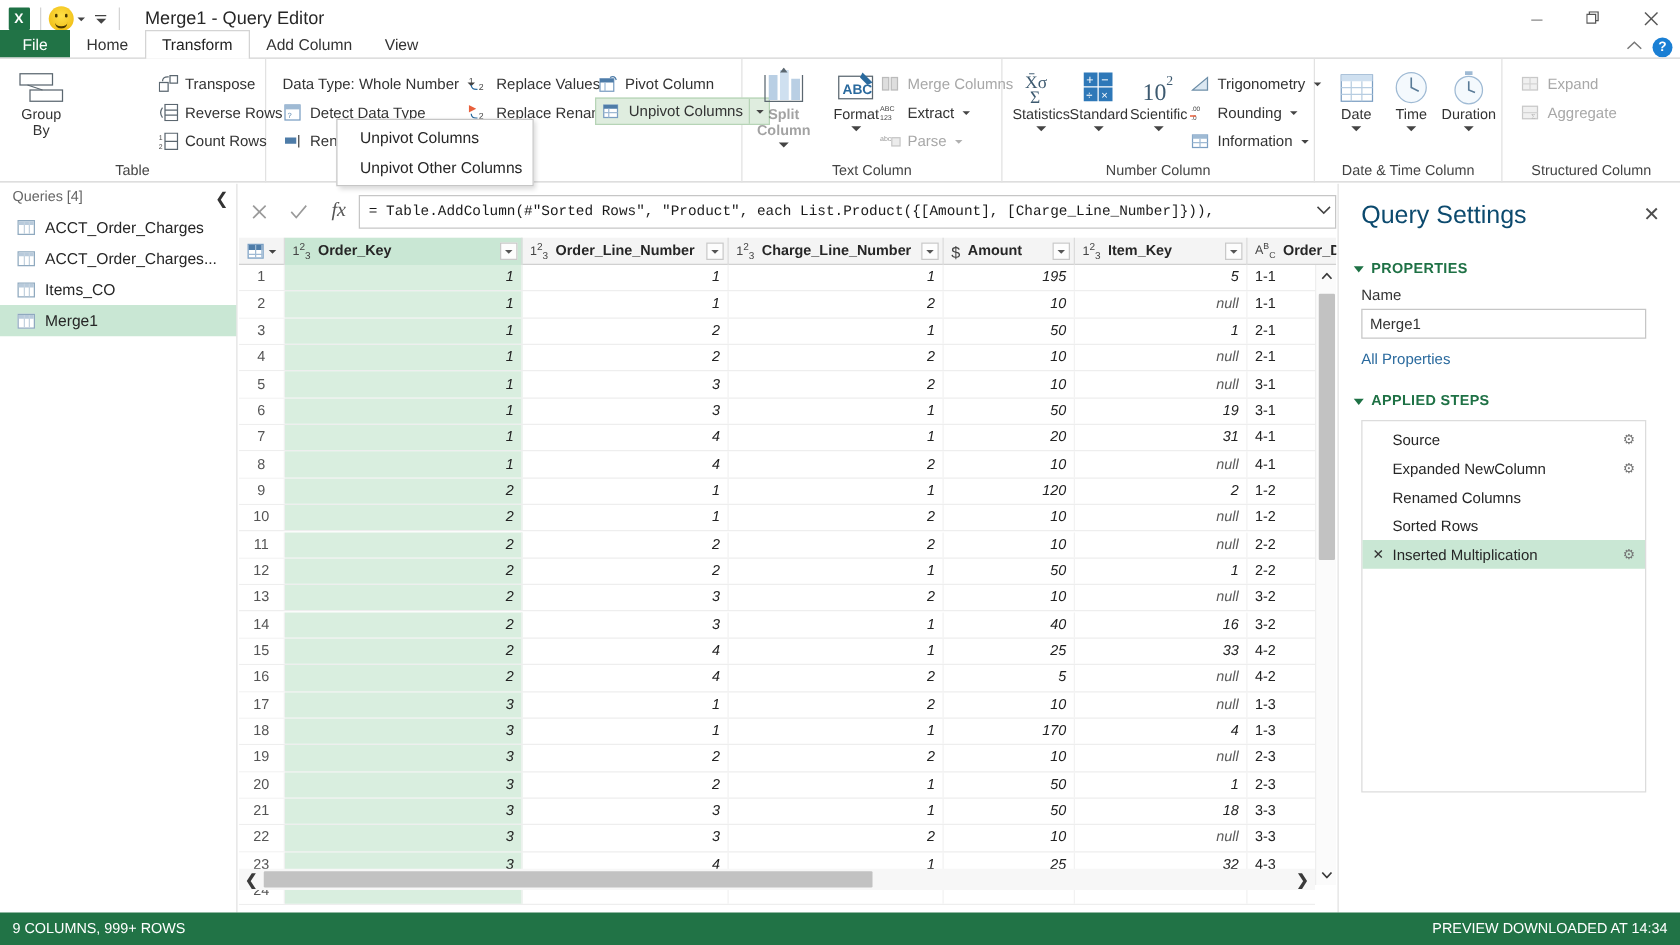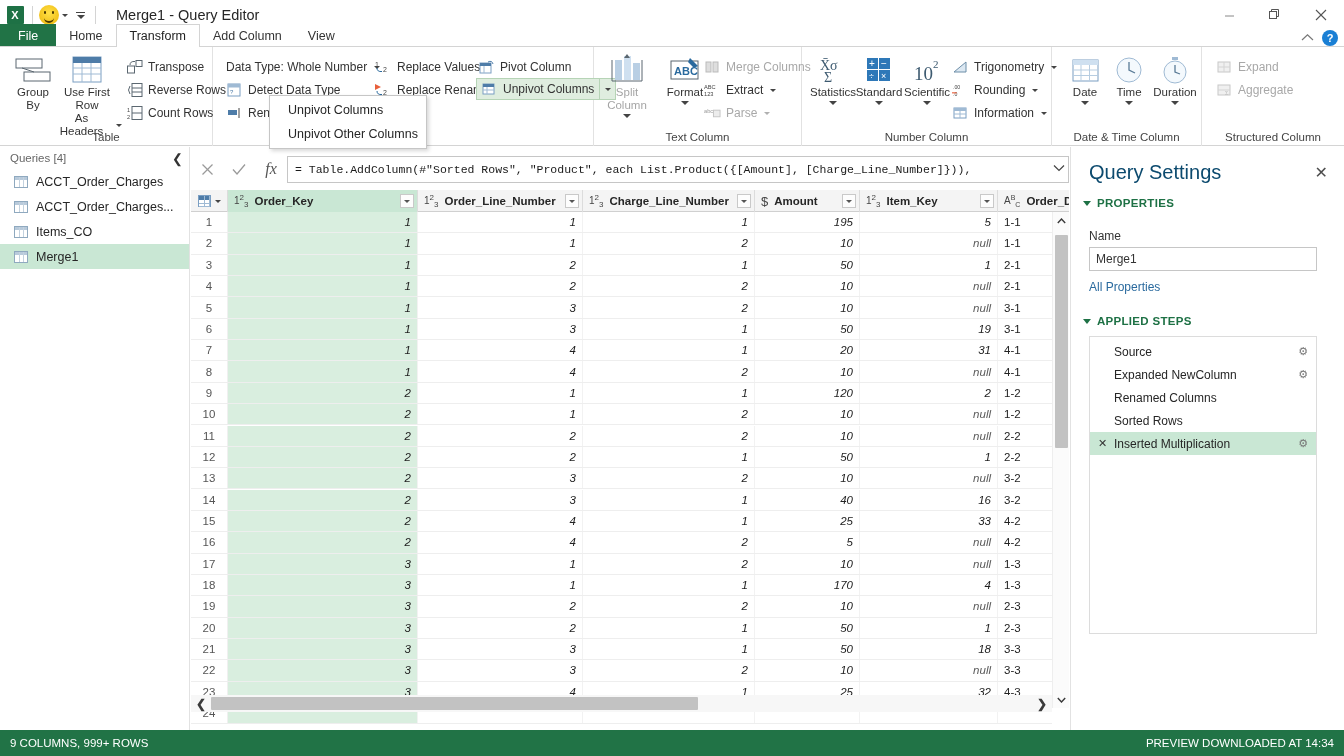--- a/index.html
+++ b/index.html
@@ -416,37 +416,20 @@
           <svg width="42" height="30" viewBox="0 0 42 30">
             <rect x="4" y="3" width="26" height="9" fill="#fff" stroke="#5b6770" stroke-width="1"></rect>
             <rect x="12" y="16" width="26" height="9" fill="#fff" stroke="#5b6770" stroke-width="1"></rect>
             <path d="M10 12 L22 16" stroke="#5b6770" stroke-width="1" fill="none"></path>
           </svg>
         </div>
         <span>Group</span>
         <span>By</span>
       </div>
 
-      <div class="big-btn" style="left:52px; width:70px;">
-        <div class="bico">
-          <svg width="36" height="32" viewBox="0 0 36 32">
-            <rect x="4" y="3" width="28" height="25" fill="#fff" stroke="#7a9ec2" stroke-width="1"></rect>
-            <rect x="4" y="3" width="28" height="6" fill="#4e7ca8"></rect>
-            <line x1="4" y1="14" x2="32" y2="14" stroke="#9fbad4" stroke-width="1"></line>
-            <line x1="4" y1="20" x2="32" y2="20" stroke="#9fbad4" stroke-width="1"></line>
-            <line x1="13" y1="9" x2="13" y2="28" stroke="#9fbad4" stroke-width="1"></line>
-            <line x1="22" y1="9" x2="22" y2="28" stroke="#9fbad4" stroke-width="1"></line>
-          </svg>
-        </div>
-        <span>Use First Row</span>
-        <span style="display:flex;align-items:center;gap:3px;">
-          <span>As Headers</span>
-          <span class="mini-caret"></span>
-        </span>
-      </div>
 
       <div class="small-btn" style="left:126px; top:10px;">
         <span class="sico">
           <svg width="16" height="14" viewBox="0 0 16 14">
             <rect x="0.5" y="6" width="7" height="7" fill="none" stroke="#5b6770"></rect>
             <rect x="9" y="0.5" width="6" height="6" fill="none" stroke="#5b6770"></rect>
             <path d="M3 5 Q3 1 8 1.5" stroke="#5b6770" fill="none"></path>
           </svg>
         </span>
         <span>Transpose</span>
@@ -557,21 +540,21 @@
         <span>Unpivot Columns</span>
         <span style="width:14px;display:flex;justify-content:center;border-left:1px solid #b6d4b6;height:20px;align-items:center;">
           <span class="mini-caret"></span>
         </span>
       </div>
 
       <div class="rgroup-label" style="left:0; width:213px;">Any Column</div>
     </div>
 
     <div class="rgroup" style="left:594px; width:208px;">
-      <div class="big-btn" style="left:4px;">
+      <div class="big-btn" style="left:4px;font-weight:bold;">
         <div class="bico">
           <svg width="42" height="32" viewBox="0 0 42 32">
             <rect x="9" y="6" width="7" height="20" fill="#b9cfe4"></rect>
             <rect x="18" y="2" width="7" height="24" fill="#cfe0f0"></rect>
             <rect x="27" y="9" width="7" height="17" fill="#b9cfe4"></rect>
             <path d="M6 6 L6 27 L36 27 L36 6" fill="none" stroke="#5b6770"></path>
             <polygon points="21,0 18,4 24,4" fill="#5b6770"></polygon>
           </svg>
         </div>
         <span style="display:flex;align-items:center;gap:3px;opacity:.45;">
@@ -1110,21 +1093,21 @@
         <div class="hs-thumb"></div>
       </div>
       <div class="hs-arrow">❯</div>
     </div>
   </div>
 
   <div class="qsettings">
     <div class="qs-title">Query Settings</div>
     <div class="qs-close">✕</div>
 
-    <div class="qs-section" style="top:50px;">
+    <div class="qs-section" style="top:62px;">
       <span class="sect-tri"></span>
       <span>PROPERTIES</span>
     </div>
     <div class="qs-label" style="top:82px;">Name</div>
     <div class="qs-input" style="top:100px;">
       <span>Merge1</span>
     </div>
     <div class="qs-link" style="top:133px;">All Properties</div>
 
     <div class="qs-section" style="top:168px;">

